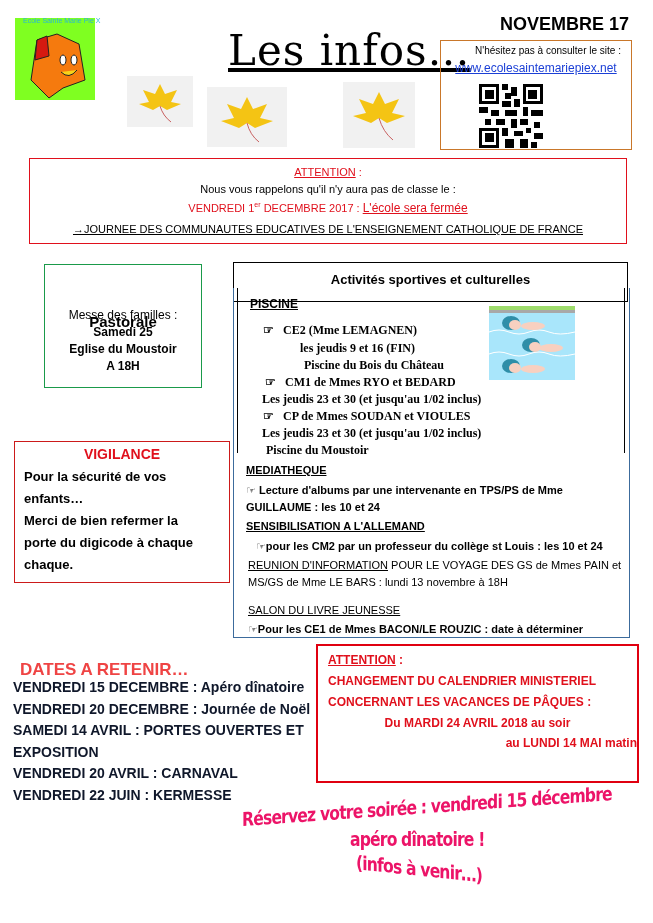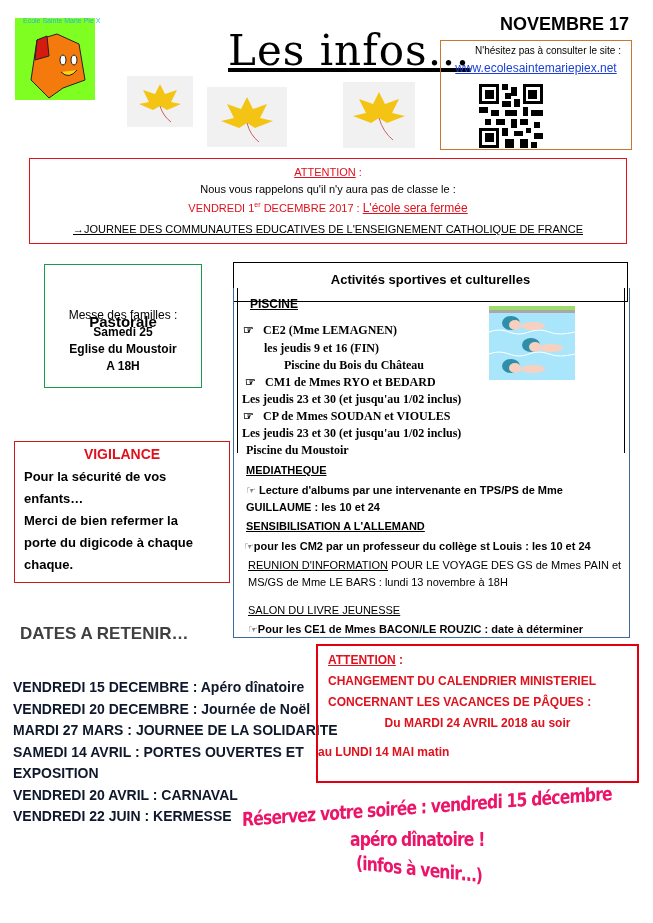--- a/index.html
+++ b/index.html
@@ -41,26 +41,26 @@
   #vigilance .head { top:4px; width:100%; font-size:14px; color:#e0101c; }
   #vigilance .body { top:24px; left:9px; right:4px; line-height:22px; }
 
   
   #act-title { left:233px; top:250px; width:393px; height:38px; border:1px solid #000; font-size:13px; font-weight:bold;margin-top:12px; }
   #act-title span { position:absolute; top:9px; width:100%; text-align:center; }
   #act-body { left:233px; top:288px; width:395px; height:349px; border-left:1px solid #3c6b9c; border-right:1px solid #3c6b9c; border-bottom:1px solid #3c6b9c; }
   #act-inner-left { left:237px; top:288px; width:0; height:165px; border-left:1px solid #000; }
   #act-inner-right { left:624px; top:288px; width:0; height:165px; border-left:1px solid #000; }
   .act { font-size:11px; }
-  .act.serif { font-size:12px; font-weight:bold; }
+  .act.serif { font-size:12px; font-weight:bold;margin-left:20px; }
   .hand { display:inline-block; width:14px; }
   #swim { left:489px; top:306px; width:86px; height:74px; background:#b7ecfb; overflow:hidden; }
 
   
-  #dates-title { left:20px; top:624px; font-size:17px; font-weight:bold; color:#404040; }
+  #dates-title { left:20px; top:660px; font-size:17px; font-weight:bold; color:#ef4444; }
   #dates { left:13px; top:677px; font-size:14px; font-weight:bold; color:#0f172a; line-height:21.5px; }
 
   
   #attn2 { left:316px; top:644px; width:319px; height:135px; border:2px solid #e00010; font-size:12px; font-weight:bold; color:#e0101c; line-height:21px; }
 
   
   #wordart { left:238px; top:798px; width:360px; height:110px; font-family:"DejaVu Sans", sans-serif; font-weight:bold; color:#ec1468; }
   #wordart .w1 { position:absolute; left:4px; top:10px; font-size:19px; transform:skewY(-4deg) scaleX(0.82); transform-origin:left; letter-spacing:-1px; white-space:nowrap; }
   #wordart .w2 { position:absolute; left:112px; top:30px; font-size:19px; transform:scaleX(0.82); transform-origin:left; letter-spacing:-1px; white-space:nowrap; }
   #wordart .w3 { position:absolute; left:118px; top:53px; font-size:19px; transform:skewY(6deg) scaleX(0.82); transform-origin:left; letter-spacing:-1px; white-space:nowrap; }
@@ -174,21 +174,21 @@
 <div id="act-title" class="abs">
     <span>Activités sportives et culturelles</span>
   </div>
 <div id="act-body" class="abs"></div>
 <div id="act-inner-left" class="abs"></div>
 <div id="act-inner-right" class="abs"></div>
 
 <div class="abs act u" style="left:250px;top:297px;font-size:12px;font-weight:bold;">PISCINE</div>
 
 <div class="abs act serif" style="left:243px;top:323px;"><span class="hand">☞</span>&nbsp;&nbsp;<span>CE2 (Mme LEMAGNEN)</span></div>
-<div class="abs act serif" style="left:264px;top:341px;">les jeudis 9 et 16 (FIN)</div>
+<div class="abs act serif" style="left:280px;top:341px;">les jeudis 9 et 16 (FIN)</div>
 <div class="abs act serif" style="left:284px;top:358px;">Piscine du Bois du Château</div>
 <div class="abs act serif" style="left:245px;top:375px;"><span class="hand">☞</span>&nbsp;&nbsp;<span>CM1 de Mmes RYO et BEDARD</span></div>
 <div class="abs act serif" style="left:242px;top:392px;">Les jeudis 23 et 30 (et jusqu'au 1/02 inclus)</div>
 <div class="abs act serif" style="left:243px;top:409px;"><span class="hand">☞</span>&nbsp;&nbsp;<span>CP de Mmes SOUDAN et VIOULES</span></div>
 <div class="abs act serif" style="left:242px;top:426px;">Les jeudis 23 et 30 (et jusqu'au 1/02 inclus)</div>
 <div class="abs act serif" style="left:246px;top:443px;">Piscine du Moustoir</div>
 
 <svg id="swim" class="abs" viewBox="0 0 86 74">
   <rect x="0" y="0" width="86" height="4" fill="#9edc6c"></rect>
   <rect x="0" y="4" width="86" height="3" fill="#a8a8a8"></rect>
@@ -210,44 +210,43 @@
       <ellipse cx="26" cy="62" rx="6" ry="5" fill="#f8d0c0"></ellipse>
       <ellipse cx="44" cy="63" rx="12" ry="4" fill="#f8d0c0"></ellipse>
     </g>
 </svg>
 
 <div class="abs act u" style="left:246px;top:464px;font-weight:bold;">MEDIATHEQUE</div>
 <div class="abs act" style="left:246px;top:484px;font-weight:bold;">☞ Lecture d'albums par une intervenante en TPS/PS de Mme</div>
 <div class="abs act" style="left:246px;top:501px;font-weight:bold;">GUILLAUME : les 10 et 24</div>
 
 <div class="abs act u" style="left:246px;top:520px;font-weight:bold;">SENSIBILISATION A L'ALLEMAND</div>
-<div class="abs act" style="left:244px;top:540px;font-weight:bold;">☞pour les CM2 par un professeur du collège st Louis : les 10 et 24</div>
+<div class="abs act" style="left:256px;top:540px;font-weight:bold;">☞pour les CM2 par un professeur du collège st Louis : les 10 et 24</div>
 
 <div class="abs act" style="left:248px;top:559px;"><span class="u">REUNION D'INFORMATION</span><span> POUR LE VOYAGE DES GS de Mmes PAIN et</span></div>
 <div class="abs act" style="left:248px;top:576px;">MS/GS de Mme LE BARS : lundi 13 novembre à 18H</div>
 
 <div class="abs act u" style="left:248px;top:604px;">SALON DU LIVRE JEUNESSE</div>
 <div class="abs act" style="left:248px;top:623px;font-weight:bold;">☞Pour les  CE1 de Mmes BACON/LE ROUZIC : date à déterminer</div>
 
 <div id="dates-title" class="abs">DATES A RETENIR…</div>
 <div id="dates" class="abs">
   <div>VENDREDI 15 DECEMBRE : Apéro dînatoire</div>
   <div>VENDREDI 20 DECEMBRE : Journée de Noël</div>
-  <div>MARDI 27 MARS : JOURNEE DE LA SOLIDARITE</div>
   <div>SAMEDI 14 AVRIL : PORTES OUVERTES ET</div>
   <div>EXPOSITION</div>
   <div>VENDREDI 20 AVRIL : CARNAVAL</div>
   <div>VENDREDI 22 JUIN : KERMESSE</div>
 </div>
 
 <div id="attn2" class="abs">
   <div style="position:absolute;left:10px;top:4px;"><span class="u">ATTENTION</span><span> :</span></div>
   <div style="position:absolute;left:10px;top:25px;">CHANGEMENT DU CALENDRIER MINISTERIEL</div>
   <div style="position:absolute;left:10px;top:46px;">CONCERNANT LES VACANCES DE PÂQUES :</div>
   <div style="position:absolute;left:0;width:100%;top:67px;text-align:center;">Du MARDI 24 AVRIL 2018 au soir</div>
-  <div style="position:absolute;left:0;width:100%;top:96px;text-align:left;">au LUNDI 14 MAI matin</div>
+  <div style="position:absolute;left:0;width:100%;top:87px;text-align:right;">au LUNDI 14 MAI matin</div>
 </div>
 
 <div id="wordart" class="abs">
   <div class="w1">Réservez votre soirée : vendredi 15 décembre</div>
   <div class="w2">apéro dînatoire !</div>
   <div class="w3">(infos à venir…)</div>
 </div>
 
 </body></html>

